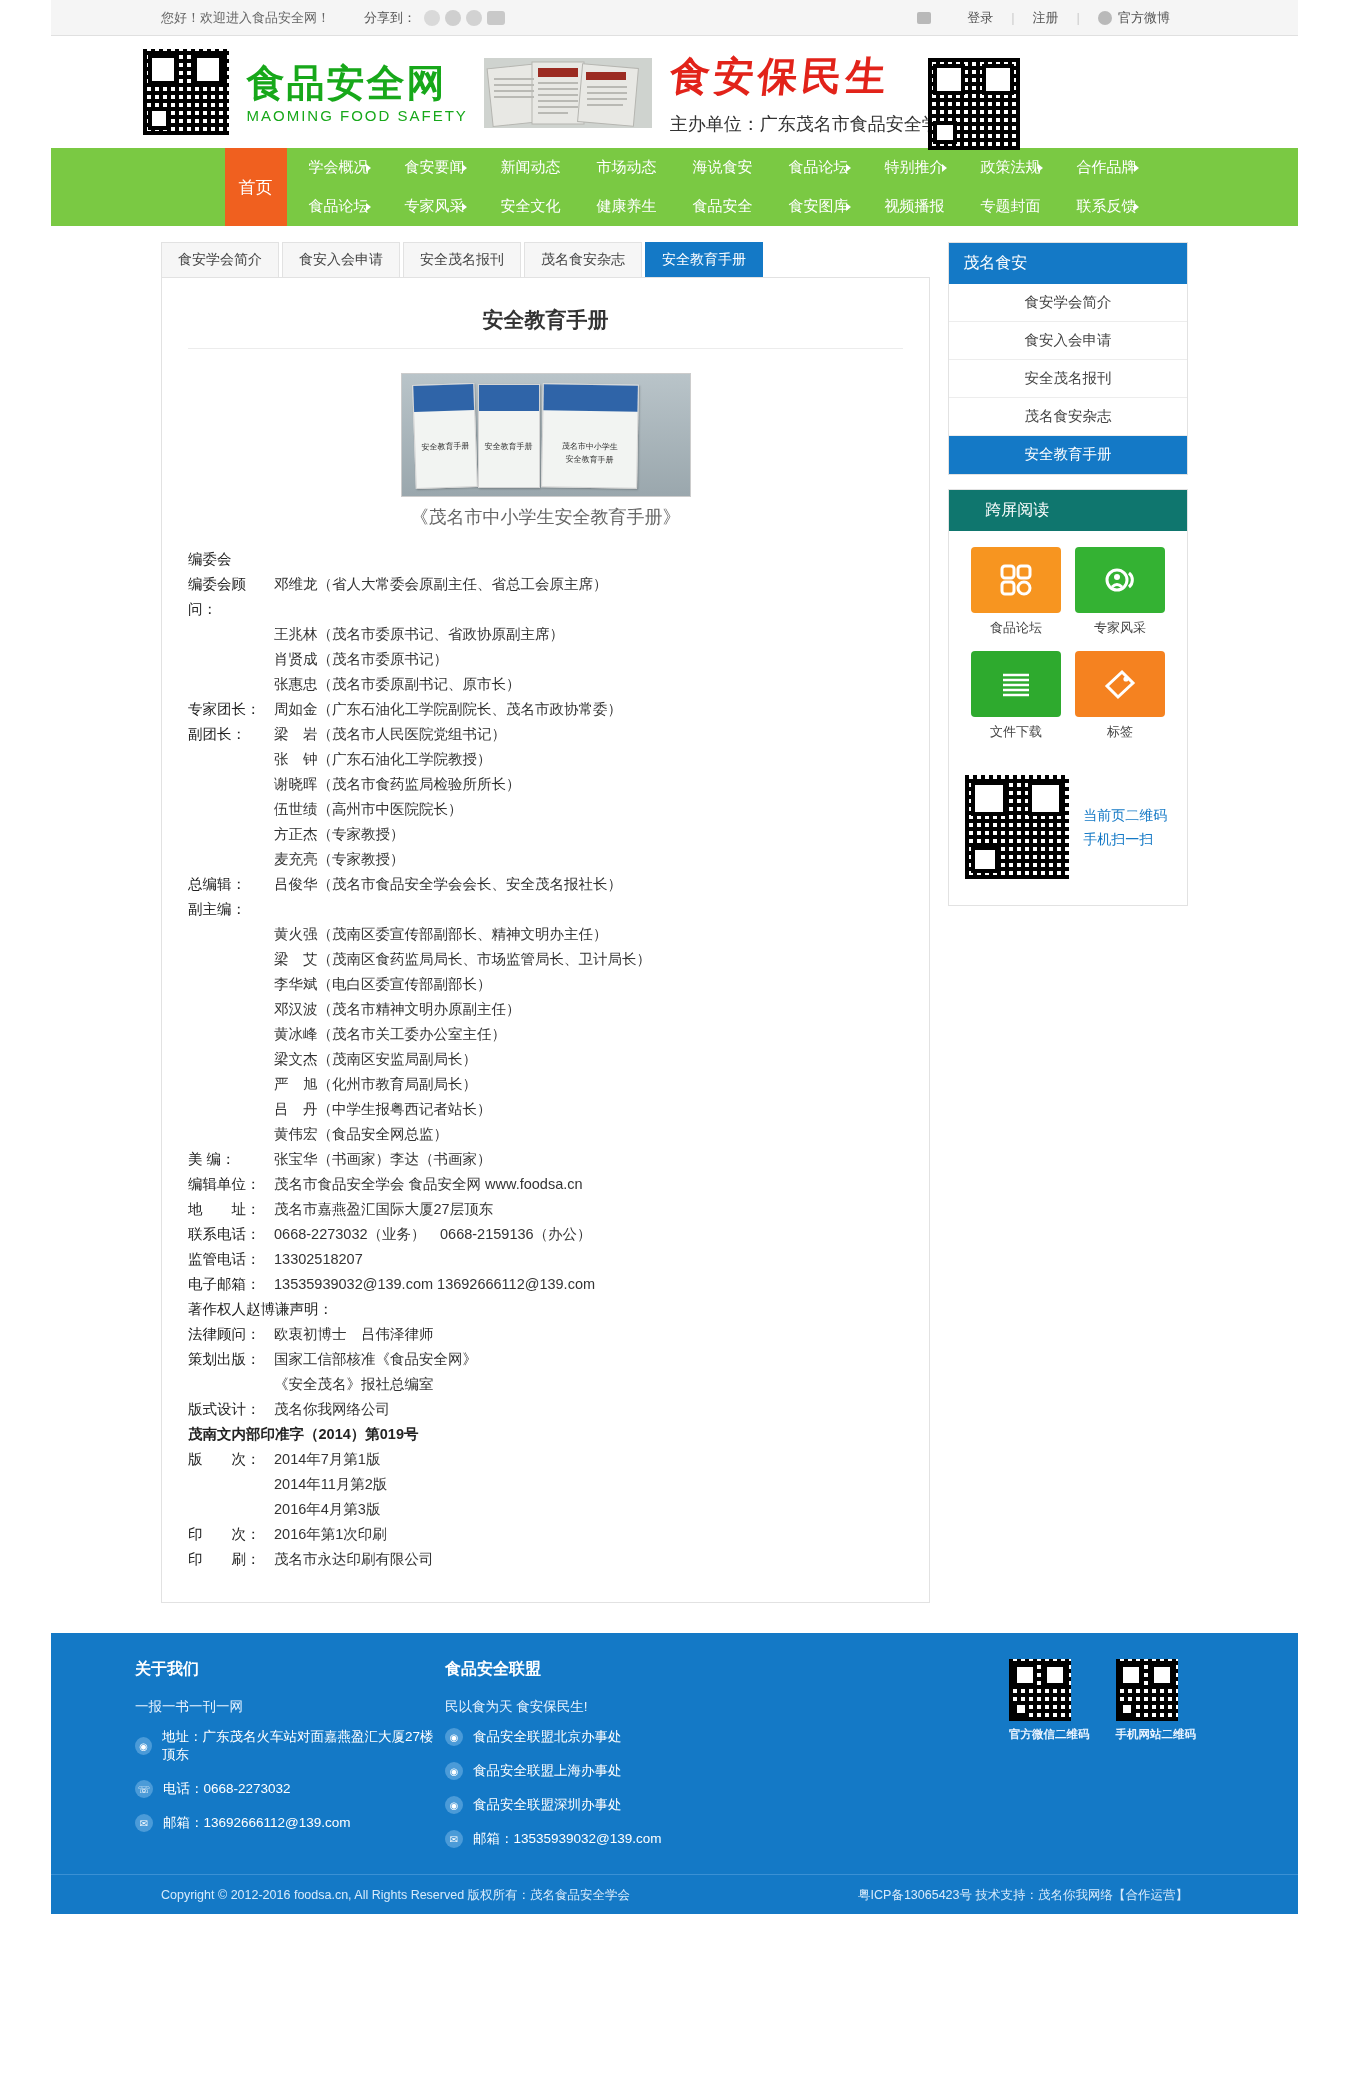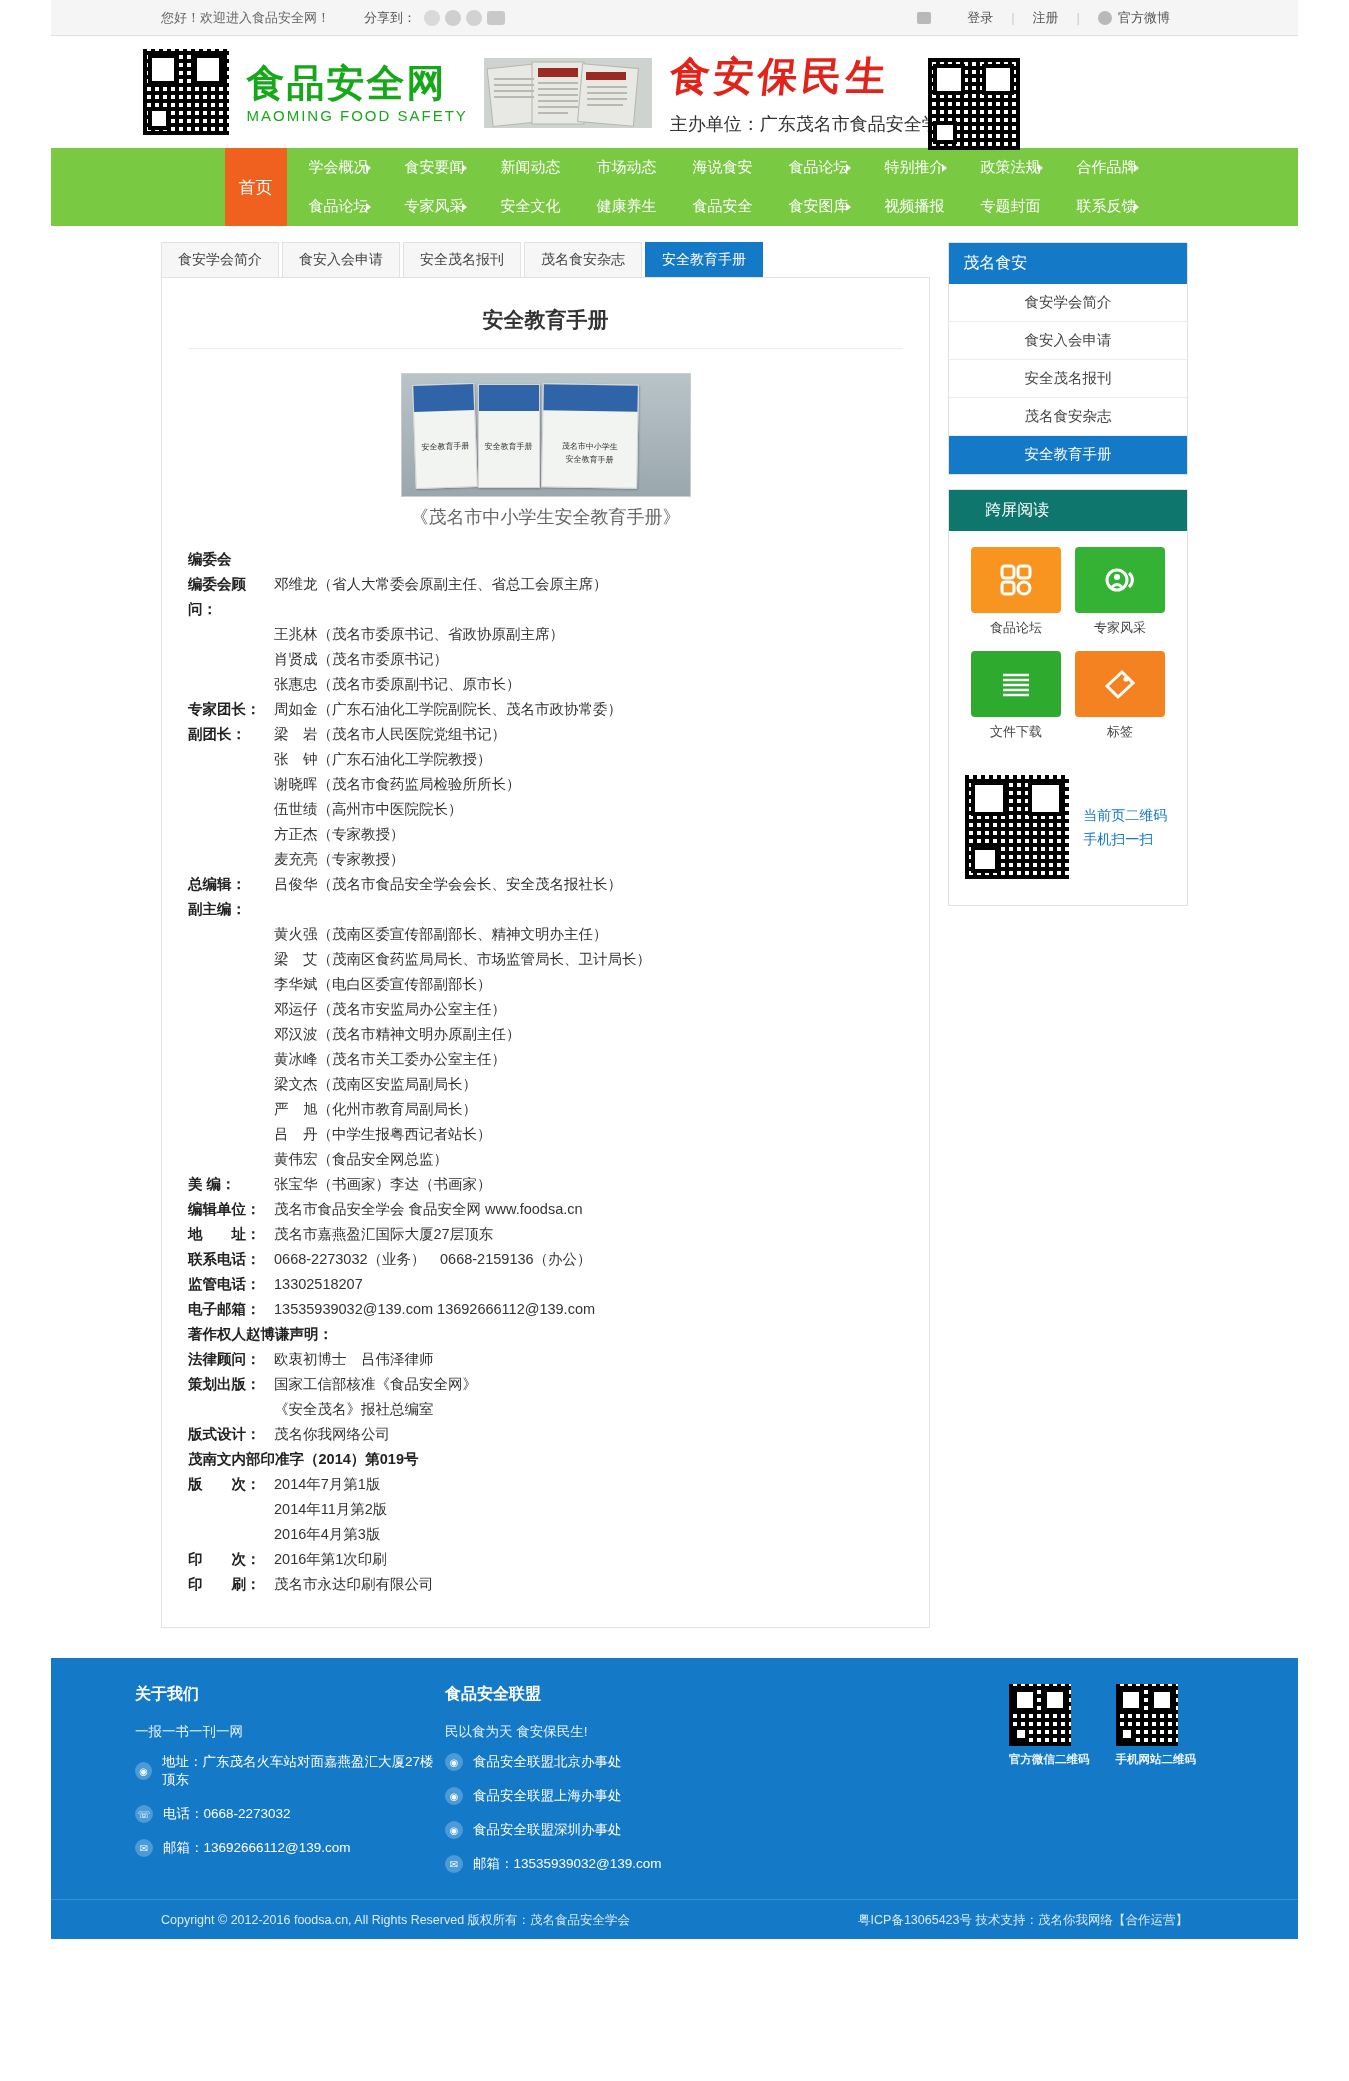--- a/index.html
+++ b/index.html
@@ -122,21 +122,21 @@
   .figure .ph .bk {
     position:absolute; top:10px; width:62px; height:104px; background:#f2f4f2;
     border:1px solid #d4d4d4; box-shadow: 1px 1px 2px rgba(0,0,0,.25);
   }
   .figure .ph .bk .band { height:26px; background:#2f64a8; color:#fff; font-size:7px; }
   .figure .ph .bk .t2 { font-size:8px; color:#333; text-align:center; margin-top:30px; line-height:11px;}
   .figure .cap { font-size:18px; color:#666; margin-top:8px; }
 
   .body-text { margin-top: 18px; font-size: 14.5px; line-height: 25px; color:#333; }
   .row { display:flex; }
-  .row .lbl { width: 86px; flex:none; font-weight:bold; color:#222;}
+  .row .lbl { width: 86px; flex:none; font-weight:normal; color:#222;}
   .row .val { flex:1; }
   .indent { padding-left: 86px; }
 
   
   .sidebar { width: 240px; margin-left: 18px; }
   .side-box { border:1px solid #e2e2e2; background:#fff; margin-bottom: 14px; }
   .side-head {
     background:#1479c6; color:#fff; font-size:16px; padding: 10px 14px;
   }
   .side-head.green { background:#0f766e;padding-left:36px; }
@@ -371,21 +371,20 @@
             <div class="lbl">总编辑：</div>
             <div class="val">吕俊华（茂名市食品安全学会会长、安全茂名报社长）</div>
           </div>
 
           <div class="row">
             <div class="lbl">副主编：</div>
           </div>
           <div class="indent">黄火强（茂南区委宣传部副部长、精神文明办主任）</div>
           <div class="indent">梁　艾（茂南区食药监局局长、市场监管局长、卫计局长）</div>
           <div class="indent">李华斌（电白区委宣传部副部长）</div>
-          <div class="indent">邓运仔（茂名市安监局办公室主任）</div>
           <div class="indent">邓汉波（茂名市精神文明办原副主任）</div>
           <div class="indent">黄冰峰（茂名市关工委办公室主任）</div>
           <div class="indent">梁文杰（茂南区安监局副局长）</div>
           <div class="indent">严　旭（化州市教育局副局长）</div>
           <div class="indent">吕　丹（中学生报粤西记者站长）</div>
           <div class="indent">黄伟宏（食品安全网总监）</div>
 
           <div class="row">
             <div class="lbl">美  编：</div>
             <div class="val">张宝华（书画家）李达（书画家）</div>

